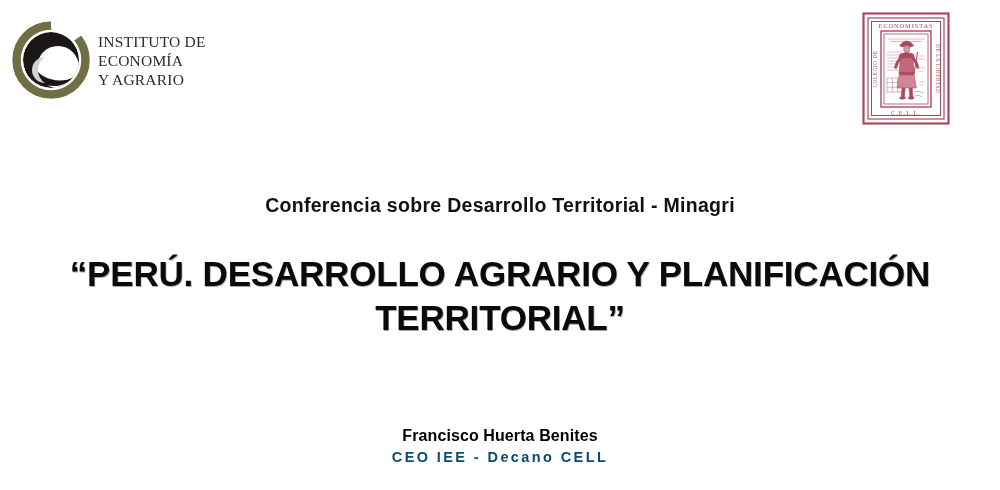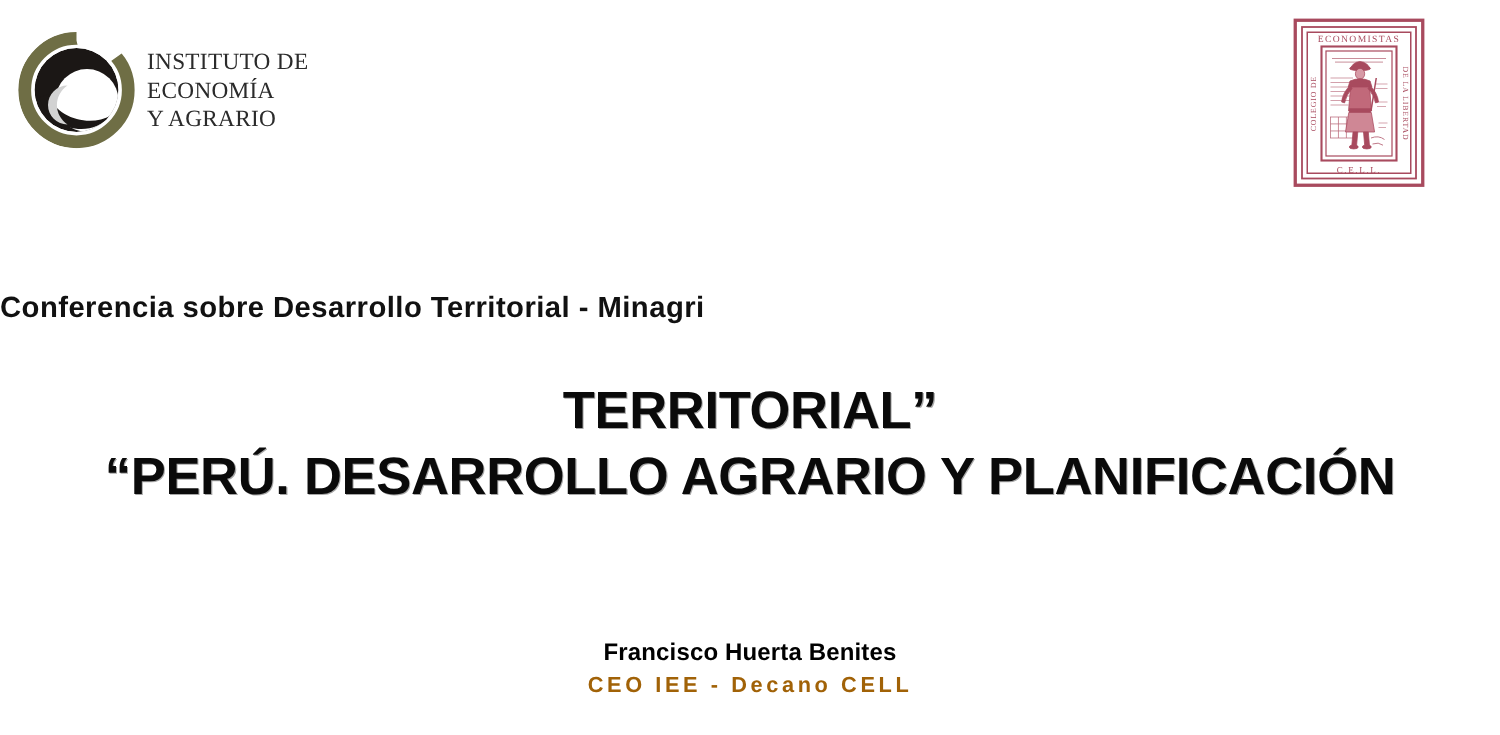--- a/index.html
+++ b/index.html
@@ -59,20 +59,21 @@
     height: 113px;
   }
   .cell-crest svg { display: block; }
 
   
   .subject-line {
     position: absolute;
     left: 0;
     right: 0;
     top: 194px;
+    text-align: center;
     font-family: "Liberation Sans", sans-serif;
     font-weight: bold;
     font-size: 19.5px;
     letter-spacing: 0.3px;
     color: #111111;
   }
 
   .main-title {
     position: absolute;
     left: 30px;
@@ -101,21 +102,21 @@
     font-weight: bold;
     font-size: 16px;
     color: #000000;
     letter-spacing: 0.1px;
     line-height: 20px;
   }
   .speaker-role {
     font-family: "Liberation Sans", sans-serif;
     font-weight: bold;
     font-size: 14.5px;
-    color: #a16207;
+    color: #0c4a6e;
     letter-spacing: 2.4px;
     line-height: 20px;
     margin-top: 1px;
   }
 </style>
 </head>
 <body>
 
 <div class="slide">
 
@@ -242,22 +243,22 @@
       <g stroke="#b9697a" stroke-width="0.6" fill="none">
         <path d="M52 80 q5 -2 9 1"></path>
         <path d="M53 84 q4 -1.5 7 0.8"></path>
       </g>
     </svg>
   </div>
 
   <div class="subject-line">Conferencia sobre Desarrollo Territorial - Minagri</div>
 
   <div class="main-title">
+    <span class="tl">“PERÚ. DESARROLLO AGRARIO Y PLANIFICACIÓN</span>
     <span class="tl">TERRITORIAL”</span>
-    <span class="tl">“PERÚ. DESARROLLO AGRARIO Y PLANIFICACIÓN</span>
   </div>
 
   <div class="speaker-block">
     <div class="speaker-name">Francisco Huerta Benites</div>
     <div class="speaker-role">CEO IEE - Decano CELL</div>
   </div>
 
 </div>
 
 </body></html>

